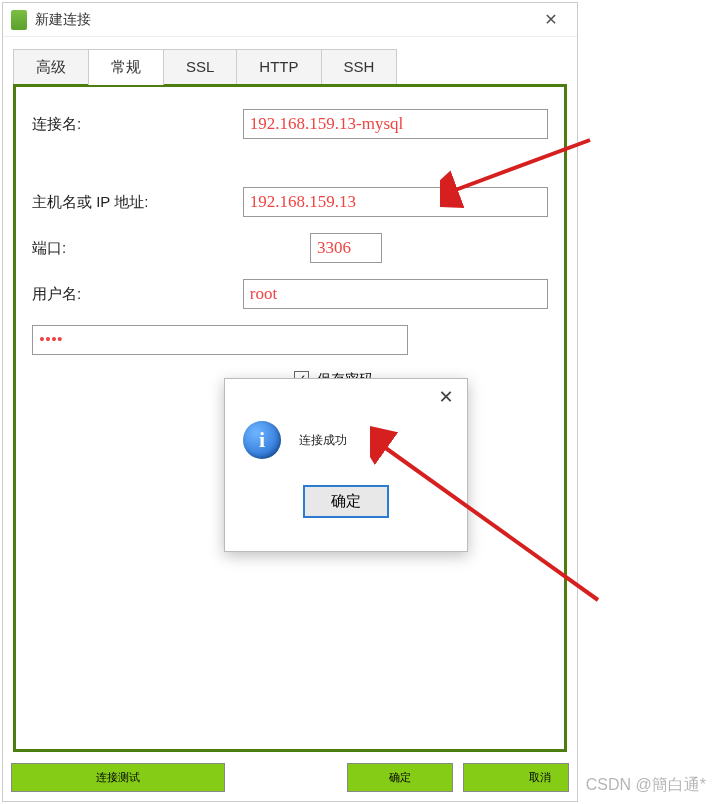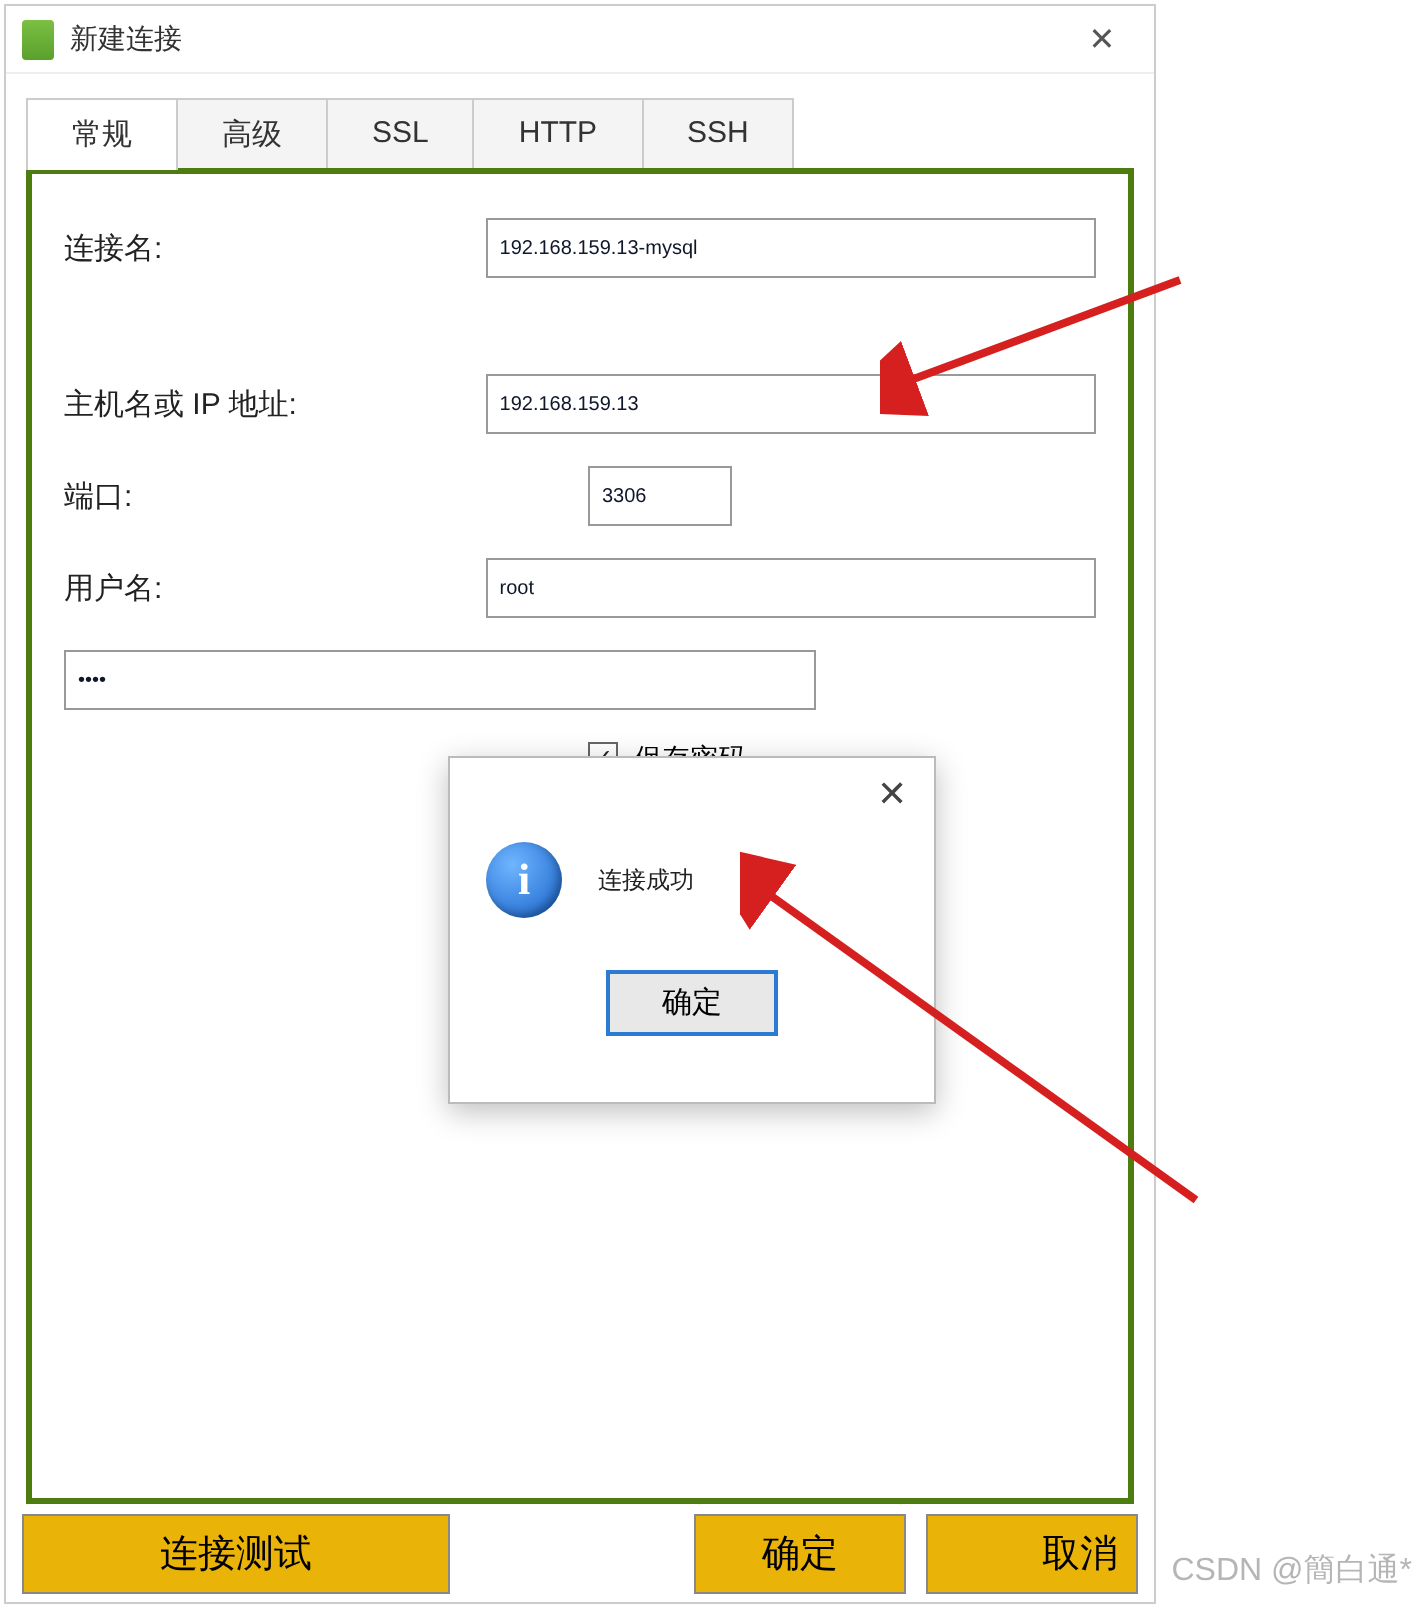--- a/index.html
+++ b/index.html
@@ -8,28 +8,28 @@
     .titlebar { height: 34px; display: flex; align-items: center; padding: 0 8px; border-bottom: 1px solid #eee; }
     .app-icon { width: 16px; height: 20px; background: linear-gradient(#7bc043, #5aa02c); border-radius: 2px; margin-right: 8px; }
     .title-text { flex: 1; color: #333; font-size: 14px; }
     .close-x { width: 36px; text-align: center; color: #555; font-size: 16px; cursor: pointer; }
     .tabs { display: flex; margin: 12px 0 0 10px; }
     .tab { padding: 8px 22px; border: 1px solid #ccc; border-bottom: none; background: #f4f4f4; margin-right: -1px; font-size: 15px; color: #333; cursor: pointer; position: relative; }
     .tab.active { background: #fff; z-index: 2; }
     .tab-content { border: 3px solid #4d7c0f; margin: 0 10px; padding: 22px 16px 0 16px; height: 668px; position: relative; top: -1px; }
     .form-row { display: flex; align-items: center; margin-bottom: 16px; }
     .form-label { width: 262px; color: #222; font-size: 15px; }
-    .form-input { border: 1px solid #999; padding: 4px 6px; font-size: 10px; height: 30px; color: #0f172a; font-family: Liberation Sans, sans-serif; }
+    .form-input { border: 1px solid #999; padding: 4px 6px; font-size: 17px; height: 30px; color: #ef4444; font-family: Liberation Serif, serif; }
     .form-input.wide { width: 376px; }
-    .form-input.short { width: 72px; }
+    .form-input.short { width: 72px; margin-left: 16px; }
     .gap-row { height: 32px; }
     .checkbox-row { display: flex; margin-left: 262px; margin-top: 4px; }
     .checkbox { width: 15px; height: 15px; border: 1px solid #666; display: inline-flex; align-items: center; justify-content: center; margin-right: 8px; font-size: 12px; color: #222; }
     .footer { position: absolute; bottom: 0; left: 0; right: 0; height: 42px; display: flex; align-items: center; padding: 0 8px 6px 8px; }
-    .btn { border: 1px solid #888; background: #eab308; padding: 6px 0; width: 106px; text-align: center; font-size: 19px; cursor: pointer; font-family: inherit; }
+    .btn { border: 1px solid #888; background: #84cc16; padding: 6px 0; width: 106px; text-align: center; font-size: 11px; cursor: pointer; font-family: inherit; }
     .btn.test { width: 214px; }
     .spacer { flex: 1; }
     .btn + .btn { margin-left: 10px; padding-left: 48px; }
     .modal { position: absolute; left: 224px; top: 378px; width: 244px; height: 174px; background: #fff; border: 1px solid #bbb; box-shadow: 0 4px 14px rgba(0,0,0,0.25); }
     .modal-bar { height: 36px; display: flex; align-items: center; justify-content: flex-end; padding: 0 6px; }
     .modal-close { width: 30px; text-align: center; font-size: 18px; color: #444; cursor: pointer; }
     .modal-body { display: flex; align-items: center; padding: 6px 18px 12px 18px; }
     .info-icon { width: 38px; height: 38px; border-radius: 50%; background: radial-gradient(circle at 35% 30%, #6fb5ff, #1560c8); display: flex; align-items: center; justify-content: center; color: #fff; font-weight: bold; font-size: 22px; font-family: Georgia, serif; margin-right: 18px; box-shadow: inset -2px -2px 4px rgba(0,0,0,0.3); }
     .modal-text { font-size: 12px; color: #222; }
     .modal-footer { text-align: center; padding-top: 14px; }
@@ -41,22 +41,22 @@
 <body>
 
 <div class="window">
   <div class="titlebar">
     <div class="app-icon"></div>
     <div class="title-text">新建连接</div>
     <div class="close-x">✕</div>
   </div>
 
   <div class="tabs">
+    <div class="tab">高级</div>
     <div class="tab active">常规</div>
-    <div class="tab">高级</div>
     <div class="tab">SSL</div>
     <div class="tab">HTTP</div>
     <div class="tab">SSH</div>
   </div>
 
   <div class="tab-content">
     <div class="form-row">
       <div class="form-label">连接名:</div>
       <input class="form-input wide" value="192.168.159.13-mysql" style="">
     </div>

